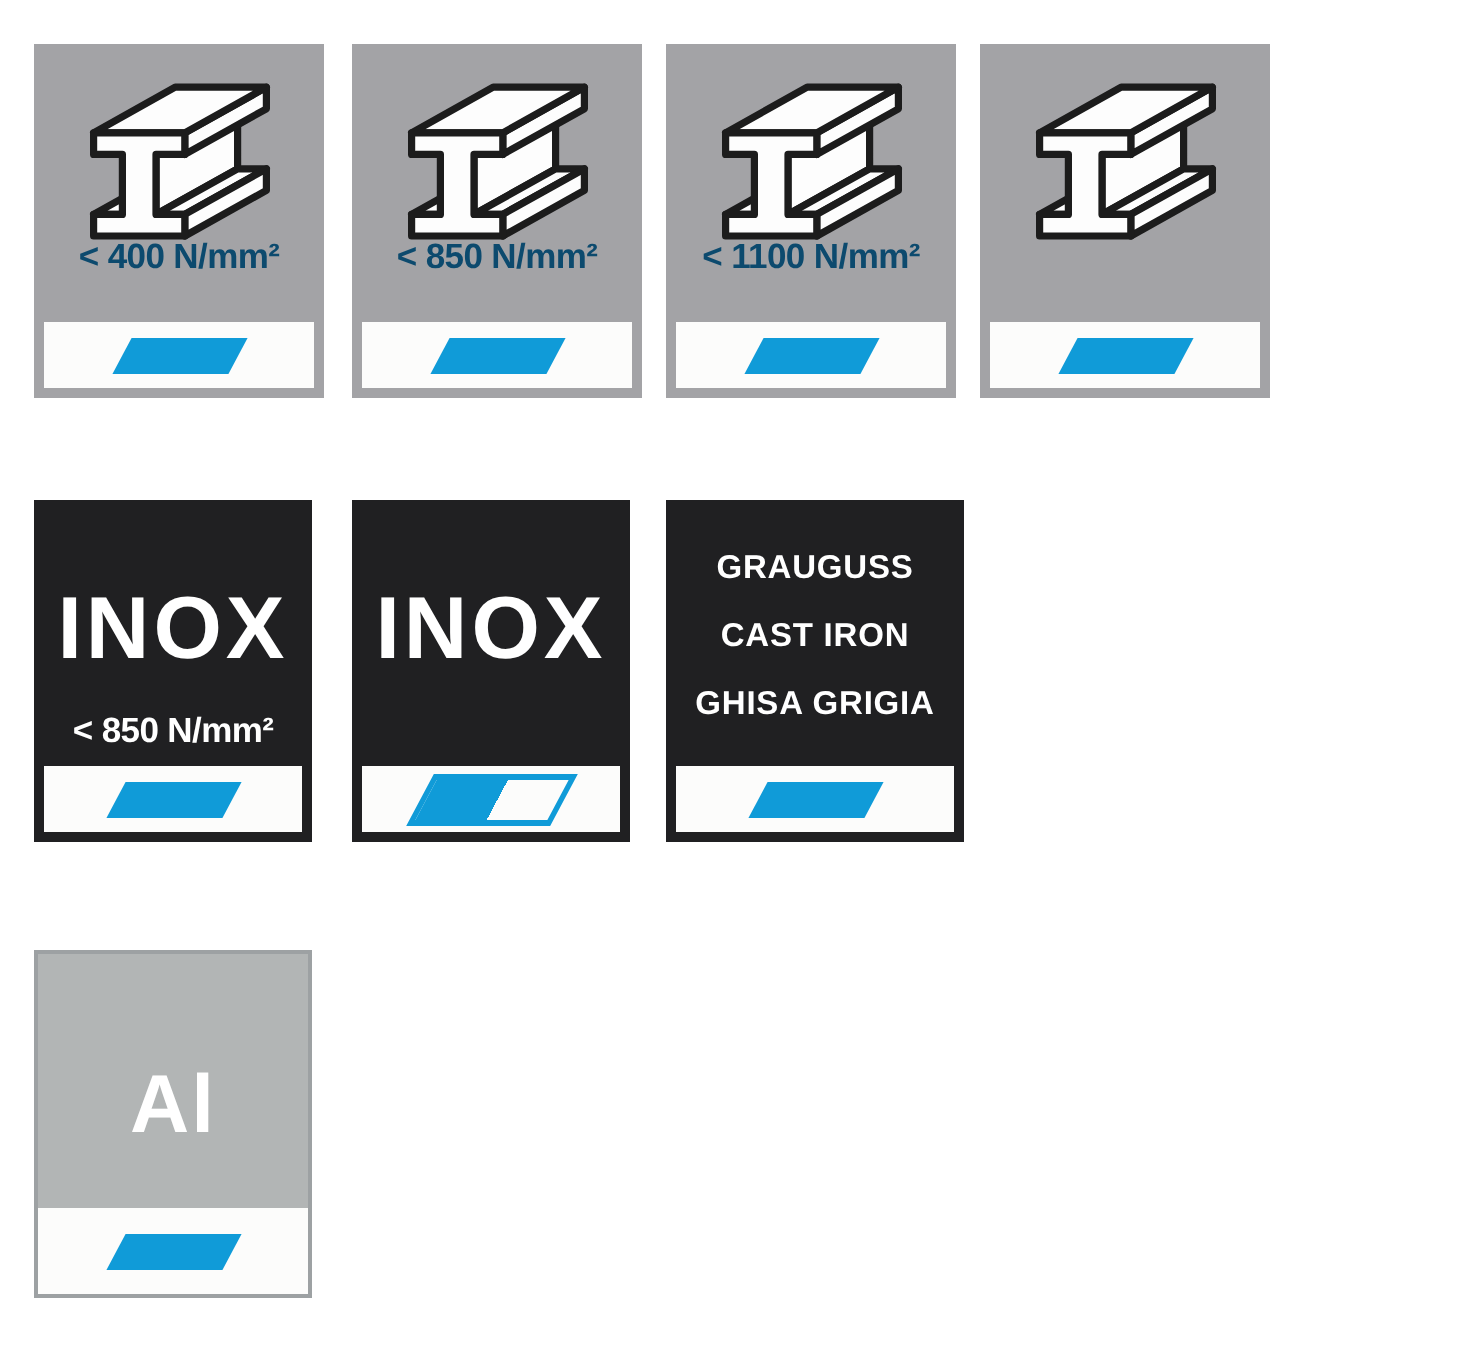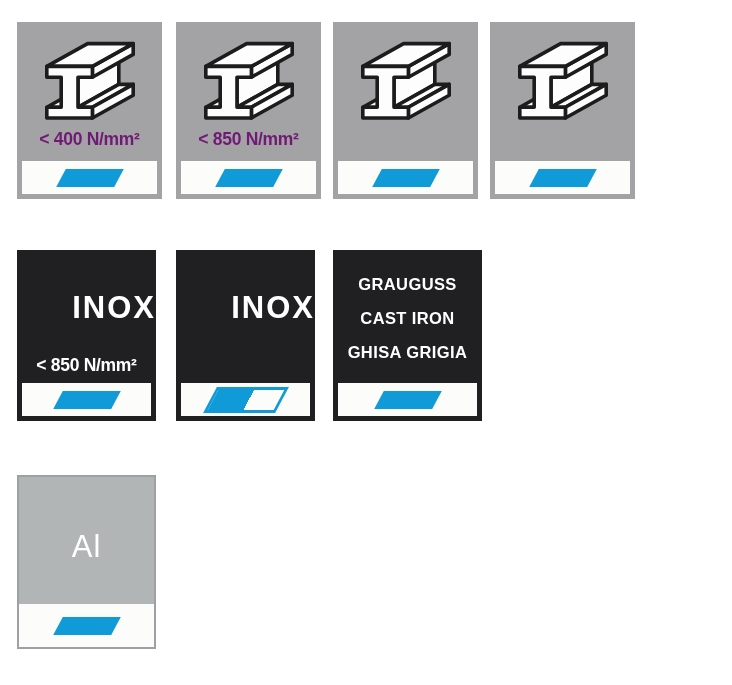--- a/index.html
+++ b/index.html
@@ -18,36 +18,36 @@
   .r2{top:250px;width:139px;height:171px;}
   .r2.c3{width:149px;}
   .r3{top:475px;left:17px;width:139px;height:174px;}
 
   .beam{position:absolute;top:6px;left:50%;transform:translateX(-50%);}
 
   .label{
     position:absolute;left:0;right:0;text-align:center;
     font-weight:bold;font-size:17.5px;letter-spacing:-0.3px;white-space:nowrap;
   }
-  .gray .label{color:#701a75;top:107px;}
+  .gray .label{color:#0c4a6e;top:96px;}
   .black .label{color:#ffffff;top:105px;}
 
   .inox-title{
-    position:absolute;left:0;right:0;top:40px;text-align:right;
-    font-weight:bold;font-size:31px;letter-spacing:2px;color:#ffffff;
+    position:absolute;left:0;right:0;top:40px;text-align:center;
+    font-weight:bold;font-size:44px;letter-spacing:2px;color:#ffffff;
   }
   .ci-line{
     position:absolute;left:0;right:0;text-align:center;
     font-weight:bold;font-size:16.5px;letter-spacing:0.4px;color:#ffffff;white-space:nowrap;
   }
   .ci-1{top:25px;} .ci-2{top:59px;} .ci-3{top:93px;}
 
   .al-title{
     position:absolute;left:0;right:0;top:52px;text-align:center;
-    font-weight:normal;font-size:31px;color:#ffffff;letter-spacing:1px;
+    font-weight:bold;font-size:41px;color:#ffffff;letter-spacing:1px;
   }
 
   .strip{
     position:absolute;left:5px;right:5px;bottom:5px;height:33px;
     background:#fcfcfb;display:flex;align-items:center;justify-content:center;
   }
   .alu .strip{left:0;right:0;bottom:0;height:43px;}
 
   .pg{
     width:58px;height:18px;background:#109bd8;transform:skewX(-28deg);
@@ -109,20 +109,21 @@
       <polygon points="8,66 20,66 54,47 42,47"></polygon>
       <polygon points="34,41 68,22 68,47 34,66"></polygon>
       <polygon points="34,66 46,66 80,47 68,47"></polygon>
       <polygon points="46,66 80,47 80,56 46,75"></polygon>
       <polygon points="46,32 80,13 80,22 46,41"></polygon>
       <polygon points="8,32 46,32 80,13 42,13"></polygon>
       <polygon points="8,32 46,32 46,41 34,41 34,66 46,66 46,75 8,75 8,66 20,66 20,41 8,41"></polygon>
     </g>
   </svg>
 
+    <div class="label">&lt; 1100 N/mm²</div>
     <div class="strip">
       <div class="pg"></div>
     </div>
   </div>
 
   <div class="tile gray r1 c4">
 
   <svg class="beam" width="106" height="96" viewBox="0 0 88 80" aria-hidden="true">
     <g fill="#fdfdfd" stroke="#1c1c1c" stroke-width="3" stroke-linejoin="round">
       <polygon points="8,66 20,66 54,47 42,47"></polygon>

